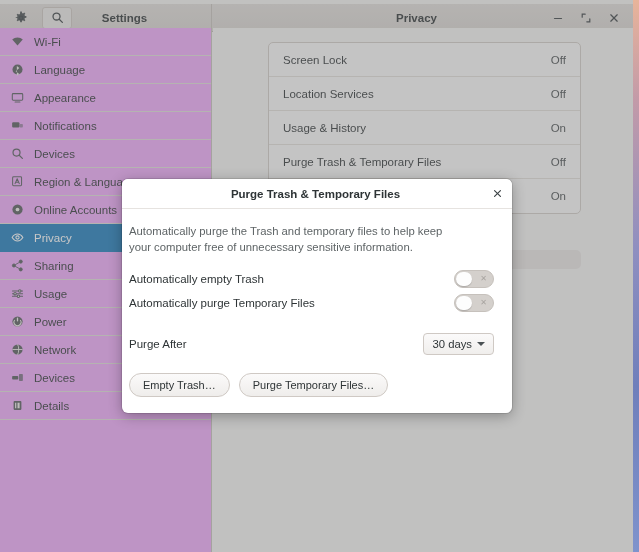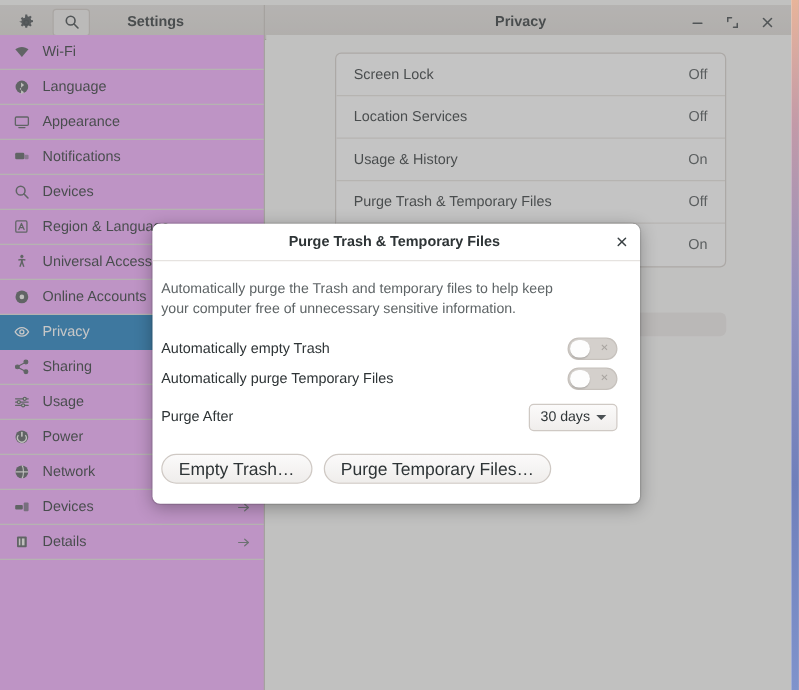--- a/index.html
+++ b/index.html
@@ -281,21 +281,21 @@
     box-shadow: 0 1px 1px rgba(0,0,0,0.18);
   }
   .switch .offmark {
     position: absolute;
     right: 6px; top: 50%;
     transform: translateY(-50%);
     font-size: 8px;
     color: #a8a4a0;
     line-height: 1;
   }
-  #purge-after-row { margin-top: 6px; height: 26px; }
+  #purge-after-row { margin-top: 16px; height: 26px; }
   .combo {
     display: inline-flex;
     align-items: center;
     gap: 5px;
     height: 22px;
     padding: 0 8px;
     background: linear-gradient(180deg,#fbfafa,#f0eeec);
     border: 1px solid #cfc9c4;
     border-radius: 4px;
     font-size: 11.3px;
@@ -314,21 +314,21 @@
     margin-top: 16px;
   }
   .dlg-btn {
     height: 24px;
     padding: 0 13px;
     display: inline-flex;
     align-items: center;
     background: linear-gradient(180deg,#fbfafa,#efedeb);
     border: 1px solid #cfc9c4;
     border-radius: 12px;
-    font-size: 14px;
+    font-size: 11px;
     color: #2e3436;
     box-sizing: border-box;
     white-space: nowrap;
   }
 </style>
 </head>
 <body>
 
 <div id="desktop"></div>
 
@@ -429,29 +429,20 @@
       <div class="side-item">
         <span class="side-icon">
           <svg width="13" height="13" viewBox="0 0 16 16" fill="none" stroke="currentColor" stroke-width="1.25">
               <rect x="2" y="2.2" width="11" height="11" rx="1.2"></rect>
               <path d="M5 10.6l2.6-6 2.6 6M5.9 8.8h3.4" stroke-linecap="round" stroke-linejoin="round"></path>
             </svg>
         </span>
         <span class="side-label">Region &amp; Language</span>
       </div>
 
-      <div class="side-item">
-        <span class="side-icon">
-          <svg width="13" height="13" viewBox="0 0 16 16" fill="currentColor">
-              <circle cx="8" cy="2.6" r="1.6"></circle>
-              <path d="M8 4.8c-1.2 0-2.5.35-3.6.7l.3 1.4c.8-.25 1.6-.45 2.3-.5v1.6l-1.6 4.6 1.3.5L8 9.6l1.3 3.5 1.3-.5L9 8v-1.6c.75.05 1.55.25 2.3.5l.3-1.4c-1.1-.35-2.4-.7-3.6-.7z"></path>
-            </svg>
-        </span>
-        <span class="side-label">Universal Access</span>
-      </div>
 
       <div class="side-item">
         <span class="side-icon">
           <svg width="13" height="13" viewBox="0 0 16 16" fill="currentColor">
               <circle cx="8" cy="8" r="6.3"></circle>
               <circle cx="8" cy="8" r="2.3" fill="#f0eeec"></circle>
             </svg>
         </span>
         <span class="side-label">Online Accounts</span>
       </div>

